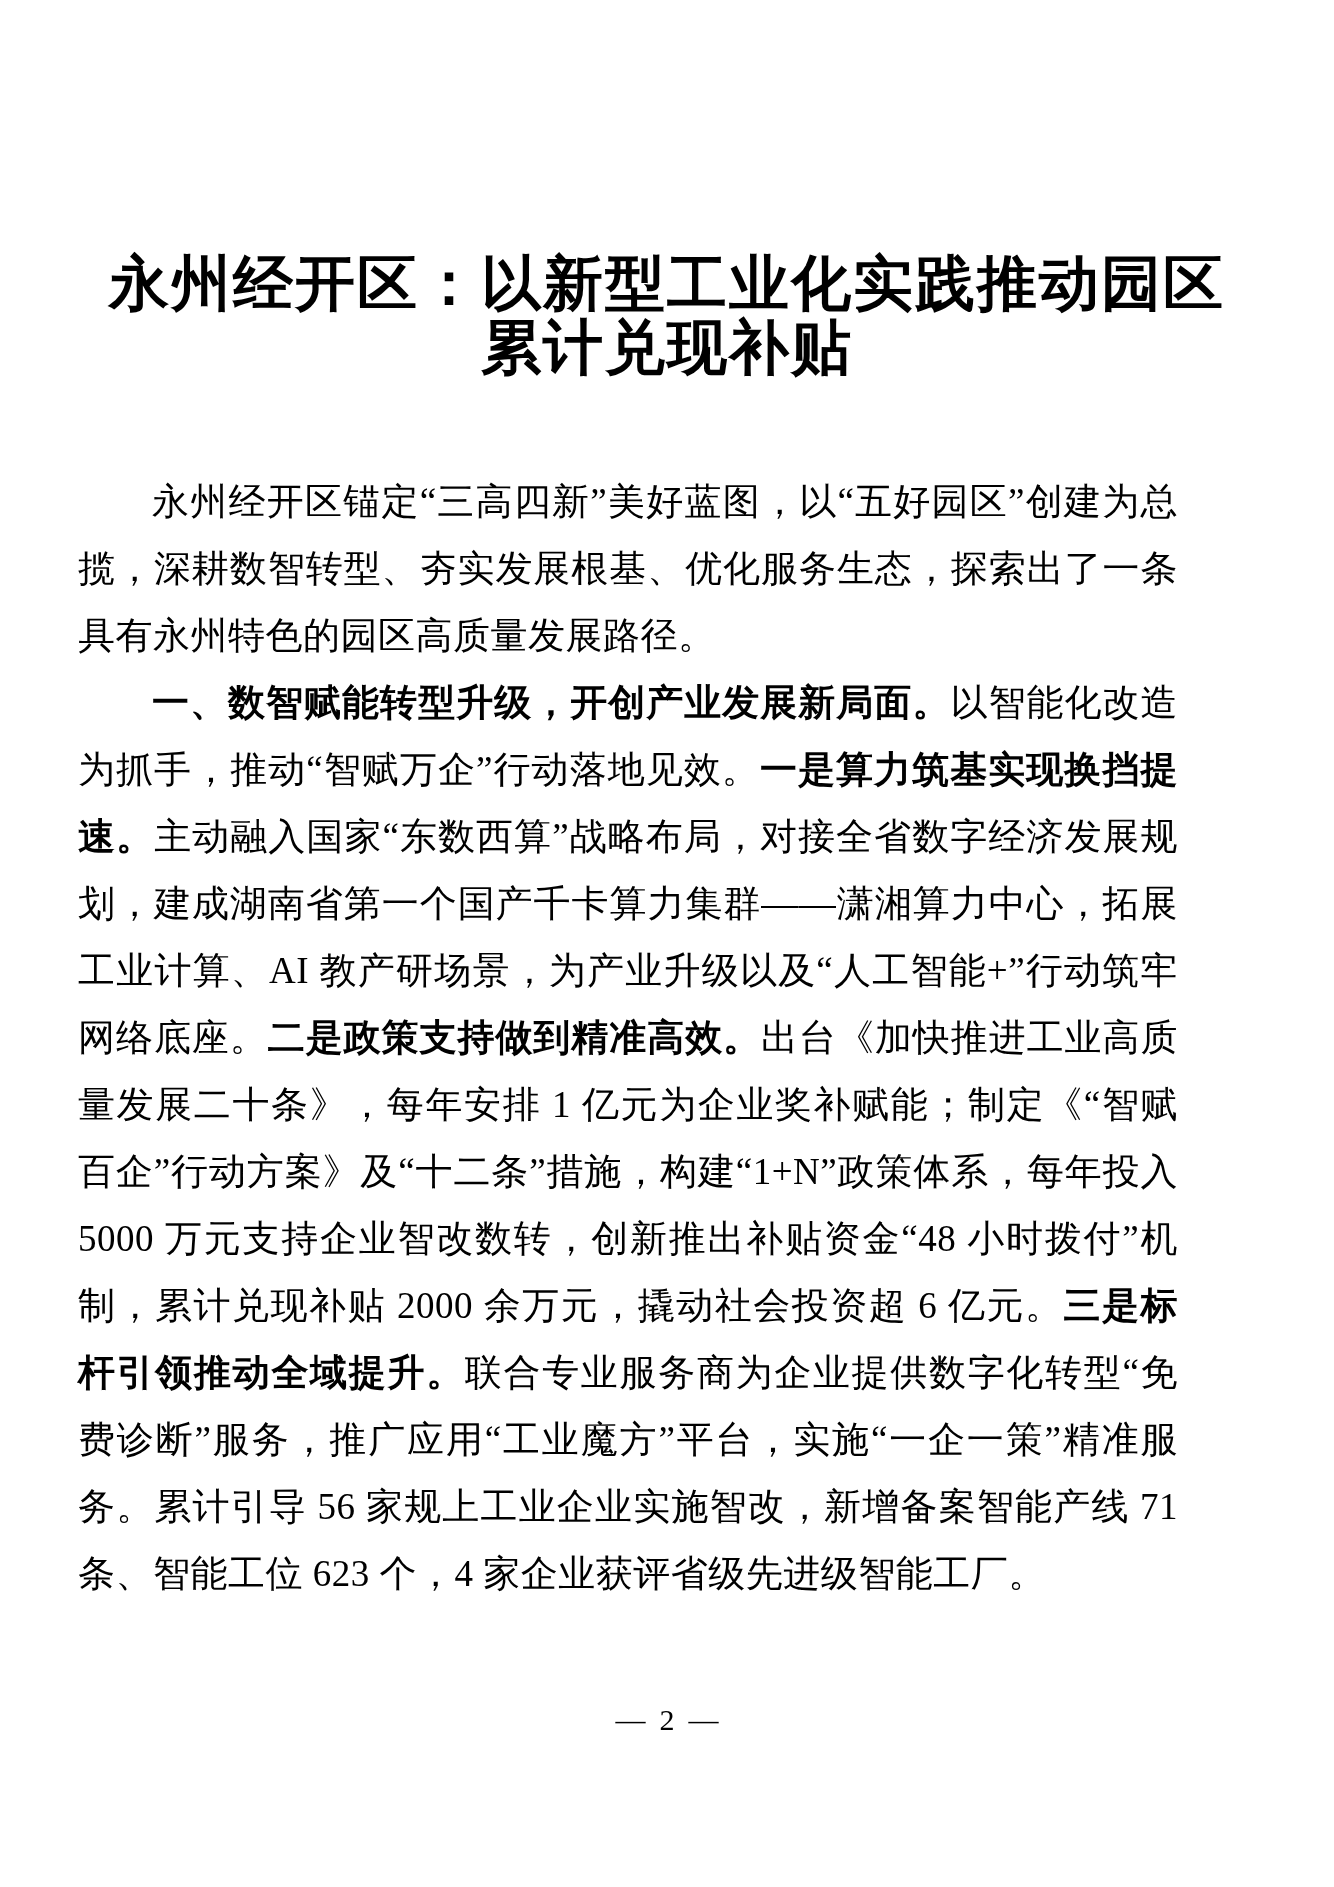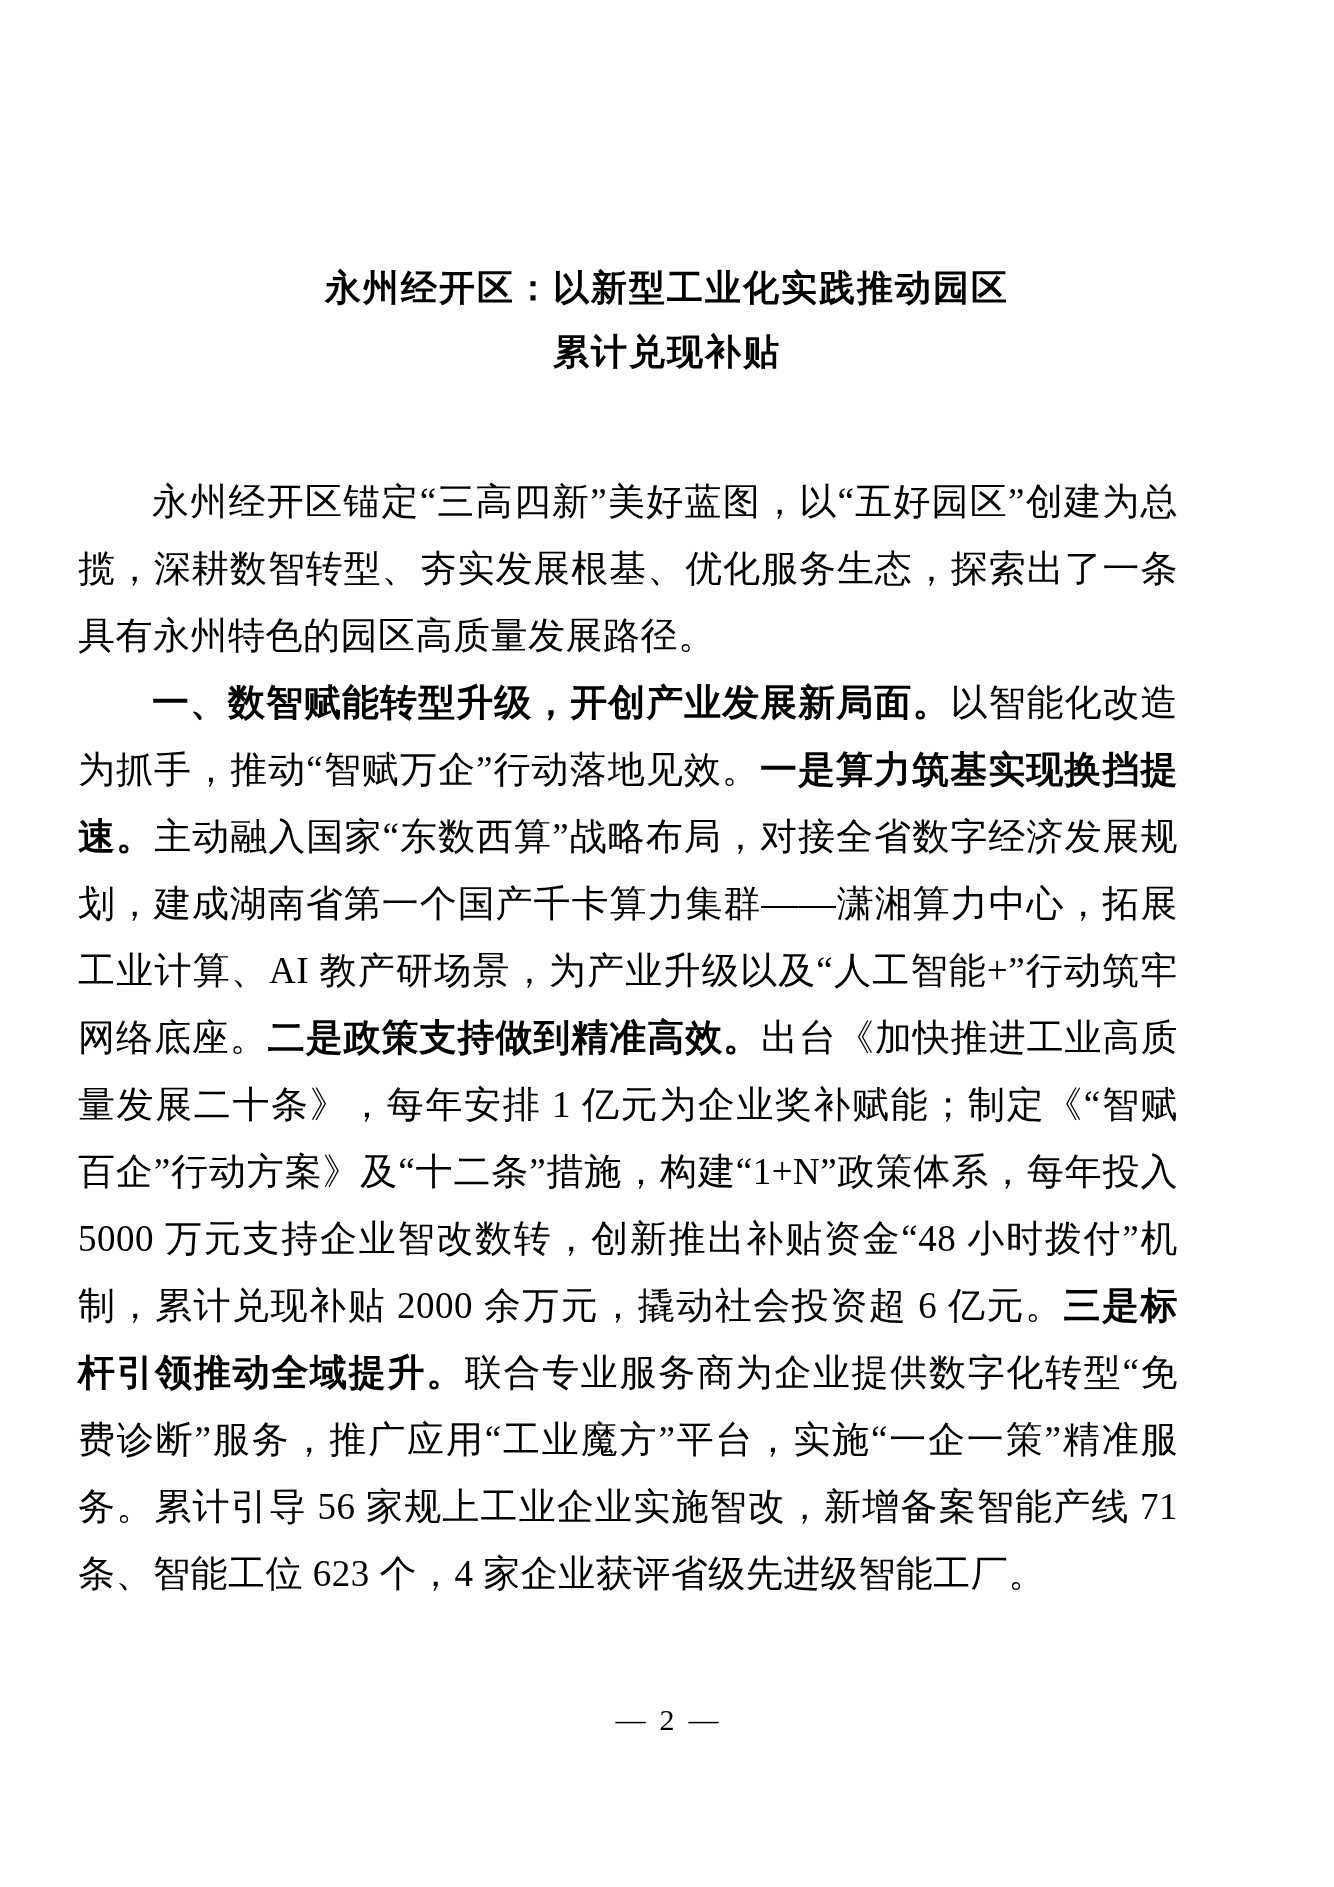--- a/index.html
+++ b/index.html
@@ -13,25 +13,26 @@
     height: 1887px;
     background: #ffffff;
     box-sizing: border-box;
     padding-top: 256px;
     color: #000000;
     font-family: "Liberation Serif", "DejaVu Serif", serif;
     overflow: hidden;
   }
   .doc-title {
     text-align: center;
-    font-size: 36px;
+    font-size: 60px;
     line-height: 64px;
     font-weight: bold;
     letter-spacing: 2px;
     color: #000000;
+    font-family: Liberation Mono, monospace;
   }
   .doc-body {
     margin: 84px 156px 0 78px;
     font-size: 37px;
     line-height: 67px;
     letter-spacing: 0.5px;
     text-align: justify;
     text-justify: inter-character;
     text-align-last: left;
     color: #000000;

